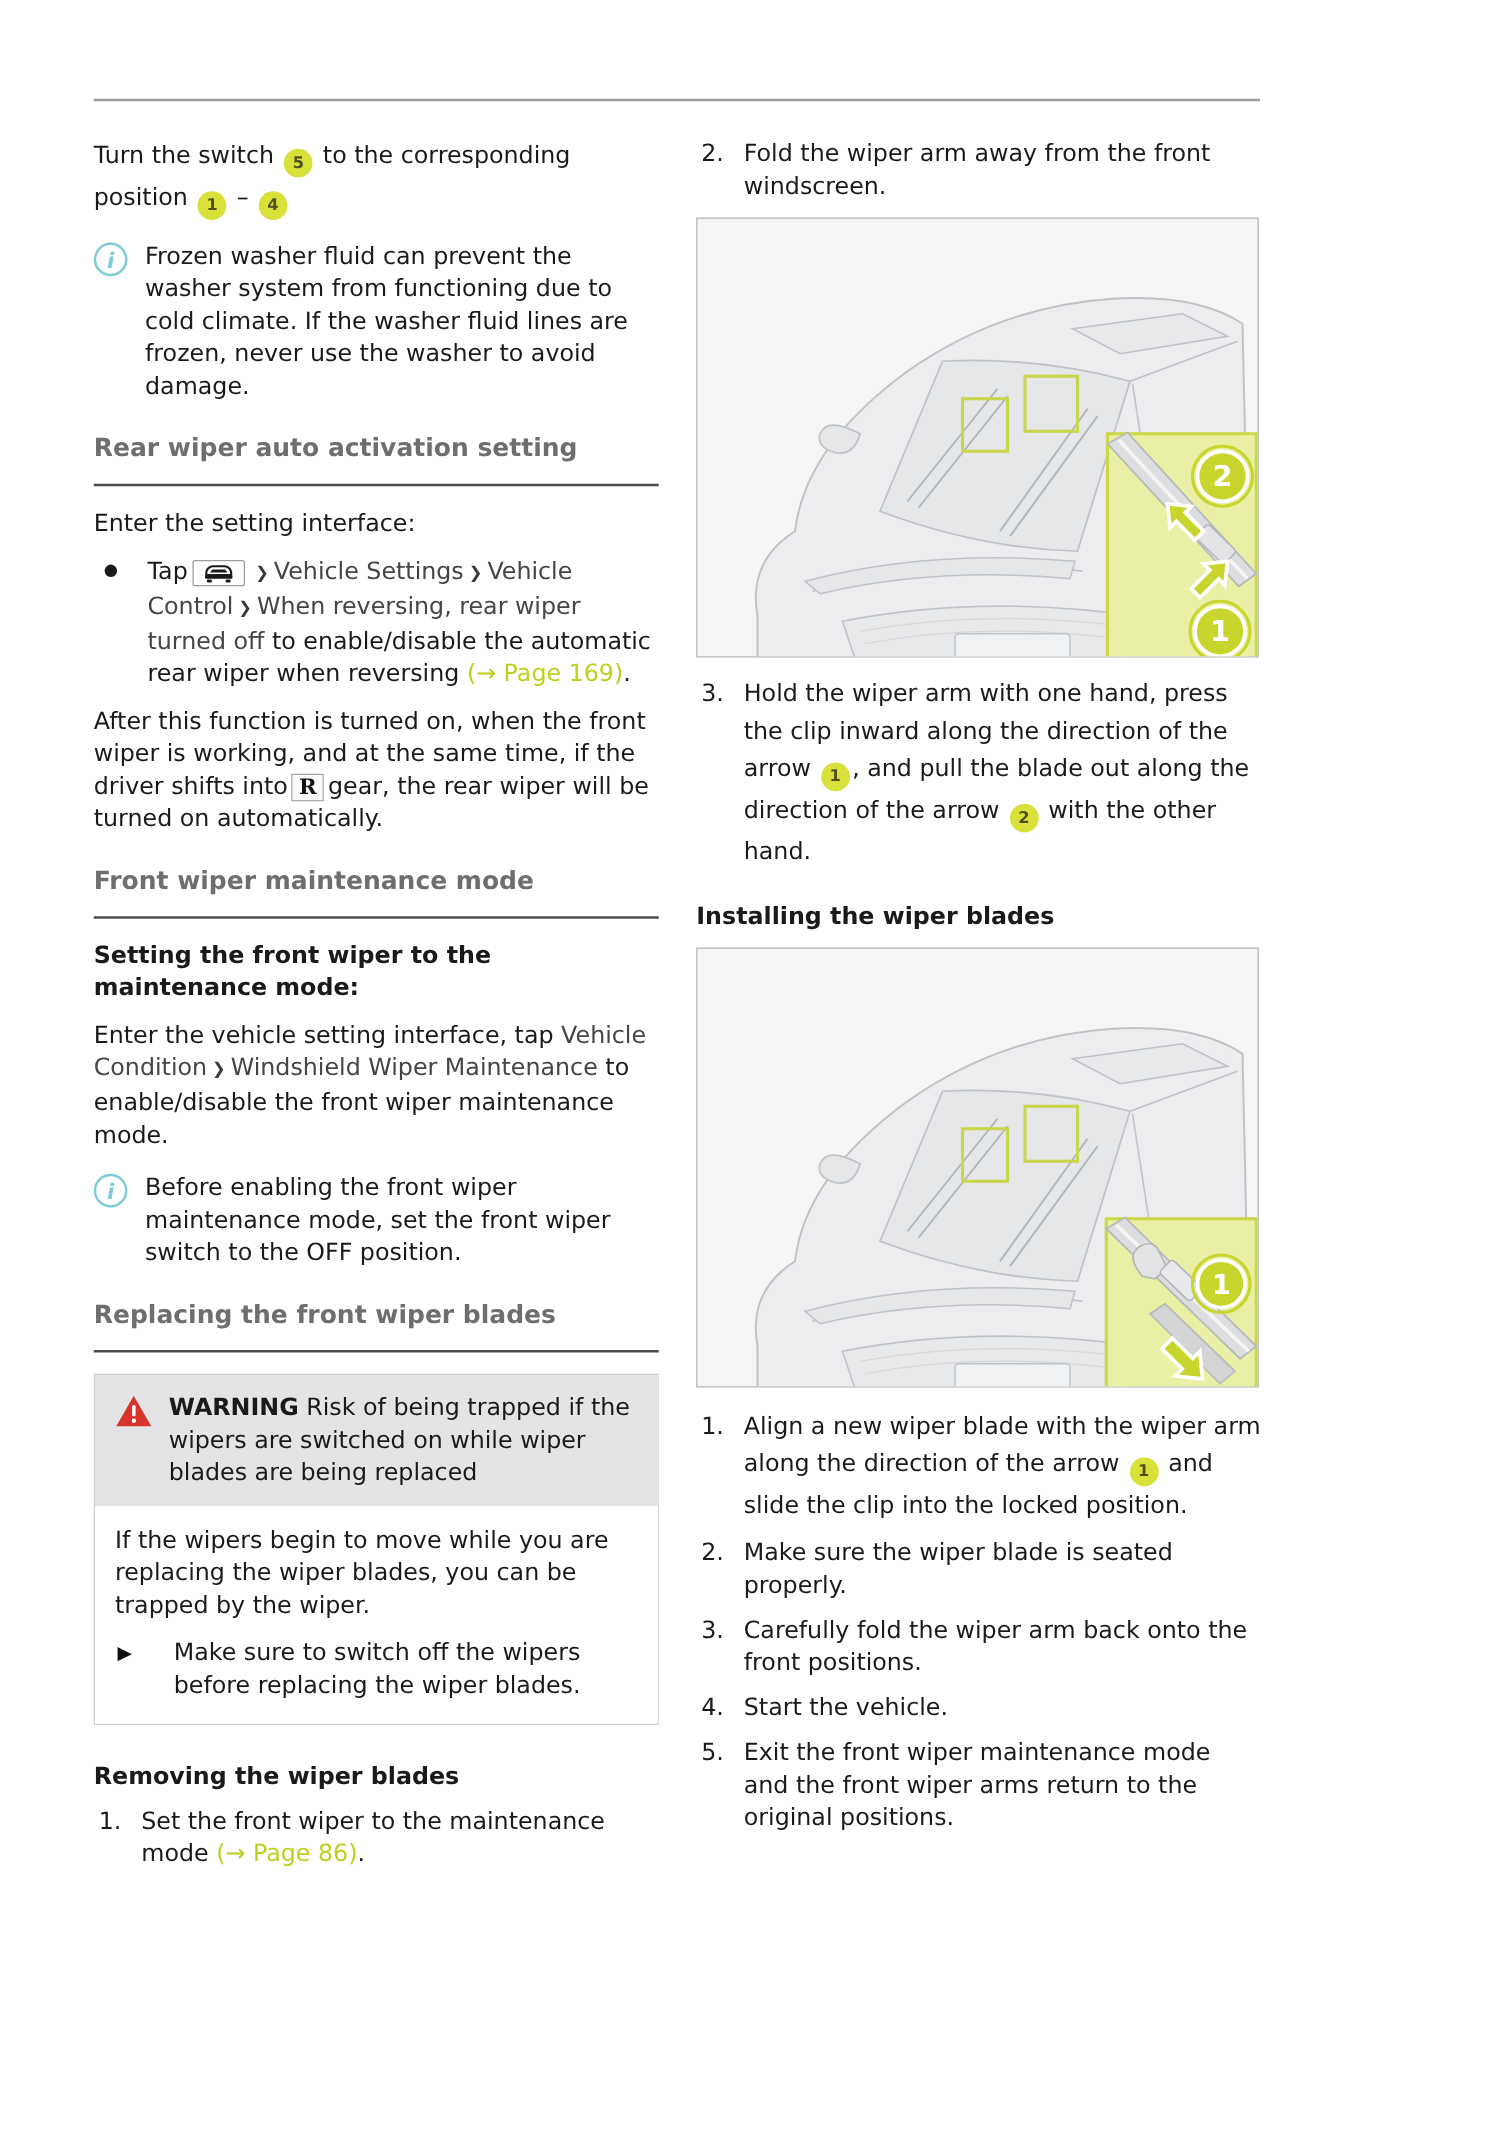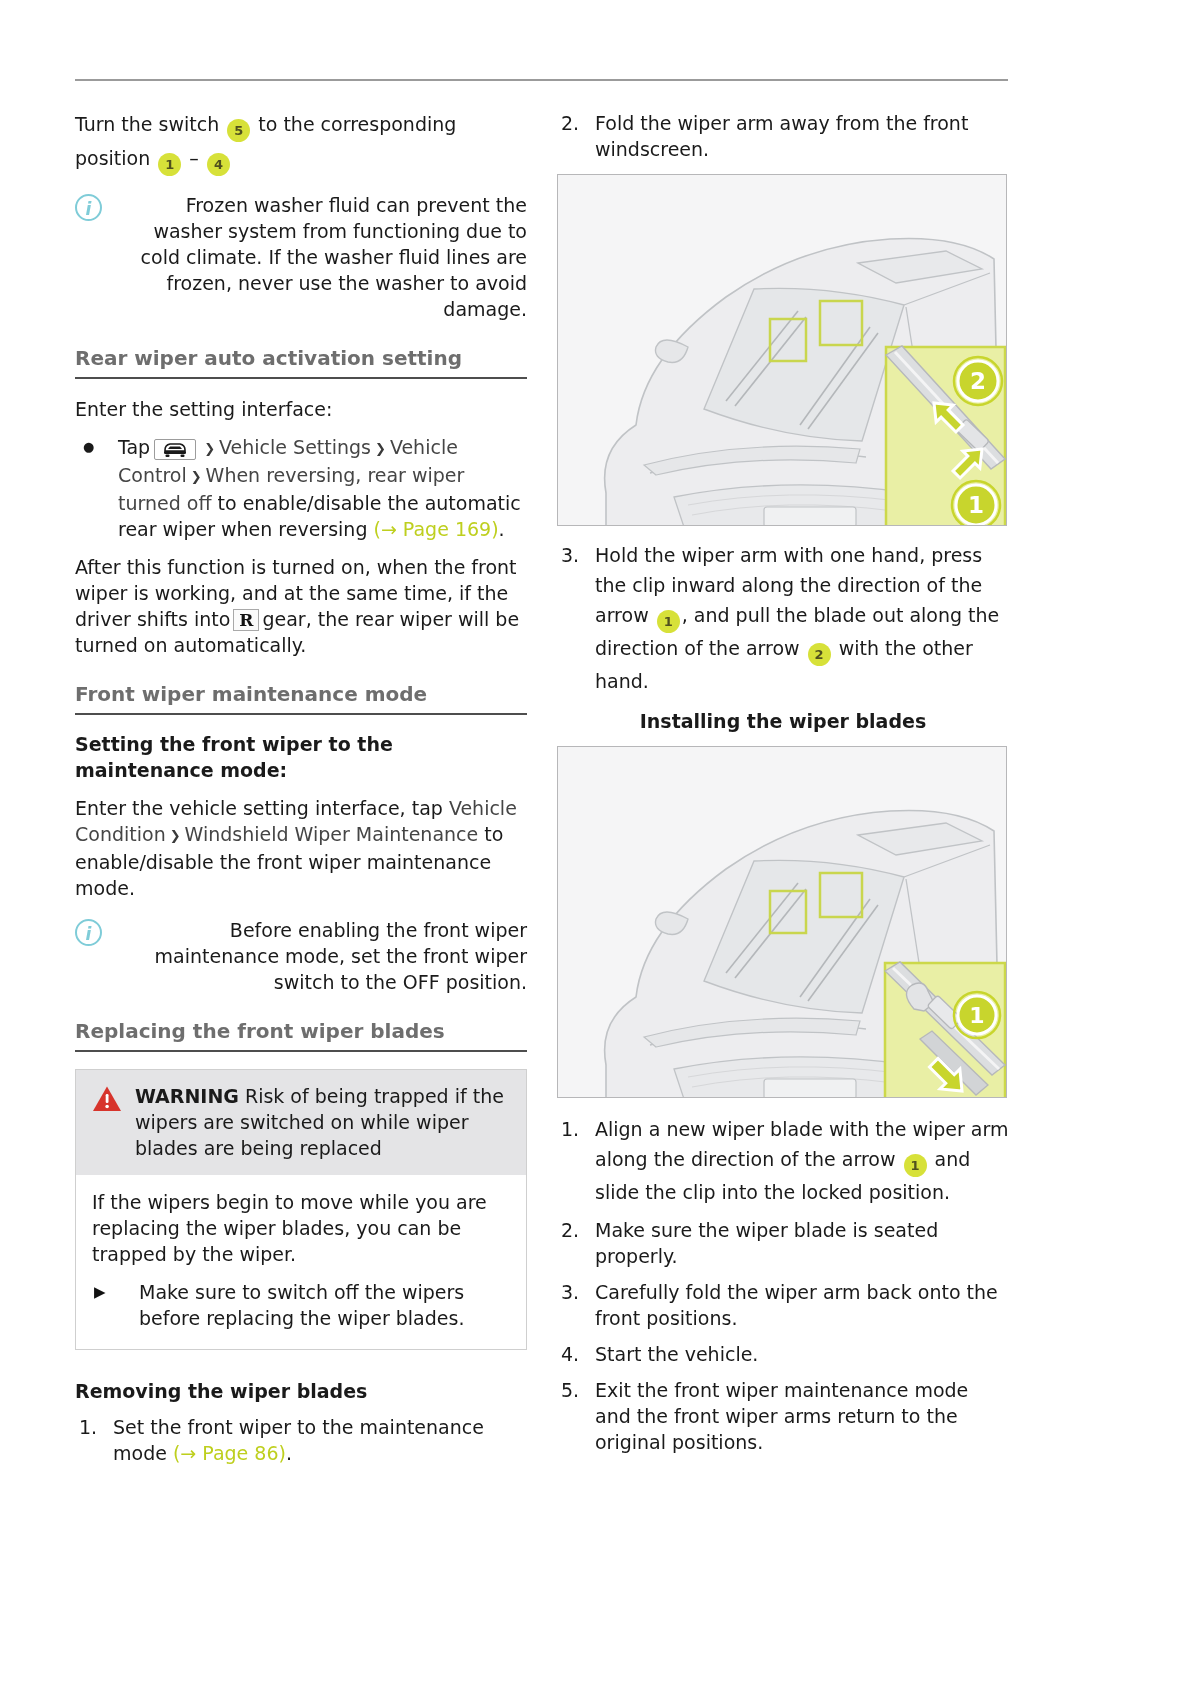--- a/index.html
+++ b/index.html
@@ -9,35 +9,35 @@
   .page-header{position:absolute;left:75px;top:42px;width:933px;font-size:22px;}
   .pg-num{font-weight:bold;margin-right:42px;}
   .header-rule{position:absolute;left:75px;top:79px;width:933px;height:2px;background:#9b9b9b;}
   
   .col{position:absolute;top:108px;width:452px;font-size:19px;line-height:26px;}
   .col-left{left:75px;}
   .col-right{left:557px;}
   p{margin:0;}
   .para{margin-top:12px;}
   
-  .section-head{margin-top:24px;padding-bottom:7px;border-bottom:2px solid #4e4e4e;
+  .section-head{margin-top:24px;padding-bottom:17px;border-bottom:2px solid #4e4e4e;
     color:#6e6e6e;font-weight:bold;font-size:20px;line-height:24px;}
   .bold-head{margin-top:16px;font-weight:bold;line-height:26px;}
   
   .intro{line-height:32px;}
   
   .badge{display:inline-block;width:23px;height:23px;border-radius:50%;background:#d7e139;
     color:#50501e;font-size:13px;font-weight:bold;line-height:23px;text-align:center;
     vertical-align:-4px;margin:0 2px;}
   
   .note{display:flex;margin-top:16px;}
   .info-icon{flex:0 0 27px;width:27px;height:27px;border:2.5px solid #7fccd8;border-radius:50%;
     color:#7fccd8;font-weight:bold;font-size:17px;line-height:27px;text-align:center;
     box-sizing:border-box;margin-right:14px;margin-top:2px;font-style:italic;}
-  .note-text{flex:1;text-align:right;}
+  .note-text{flex:1;}
   
   .bullet-item{position:relative;padding-left:43px;margin-top:12px;}
   .bullet-dot{position:absolute;left:8px;top:0;font-size:13px;}
   .ipath{color:#454545;}
   .chev{font-size:13px;font-weight:bold;color:#3a3a3a;margin:0 4px;vertical-align:1px;}
   .pagelink{color:#becf1e;}
   
   .car-icon-box{display:inline-block;border:1px solid #9c9c9c;border-radius:2px;background:#fff;
     padding:1px 7px;margin:0 4px;vertical-align:-4px;line-height:0;}
   
@@ -189,21 +189,21 @@
           </g>
         </g>
       </svg>
     </div>
 
     <div class="step step3" style="margin-top:14px;">
       <span class="step-num">3.</span>
       <span>Hold the wiper arm with one hand, press the clip inward along the direction of the arrow </span><span class="badge">1</span><span>, and pull the blade out along the direction of the arrow </span><span class="badge">2</span><span> with the other hand.</span>
     </div>
 
-    <p class="bold-head" style="margin-top:12px;text-align:center;">Installing the wiper blades</p>
+    <p class="bold-head" style="margin-top:24px;">Installing the wiper blades</p>
 
     <div class="figure">
       <svg width="450" height="352" viewBox="0 0 450 352">
         <path d="M48,352 L48,318 Q40,274 78,250 Q86,182 168,122 Q242,70 332,64 Q400,60 436,84 L442,352 Z" fill="#ededef" stroke="#c0c3c6" stroke-width="1.6" stroke-linejoin="round"></path>
         <path d="M300,88 L388,76 L424,94 L338,108 Z" fill="#e8e9eb" stroke="#c0c3c6" stroke-width="1.3"></path>
         <path d="M196,114 L146,234 Q226,264 304,266 L346,130 Q272,110 196,114 Z" fill="#e5e7e9" stroke="#c0c3c6" stroke-width="1.4"></path>
         <g stroke="#b4b7ba" stroke-width="1.6" fill="none">
           <path d="M168,226 L240,136"></path>
             <path d="M177,231 L248,142"></path>
           <path d="M242,250 L312,152"></path>

